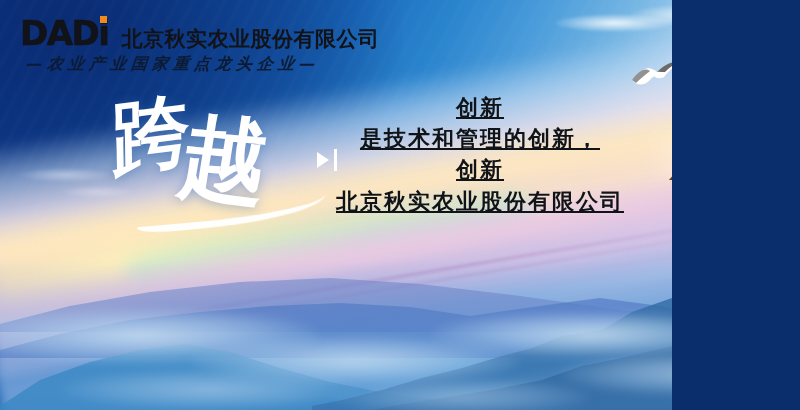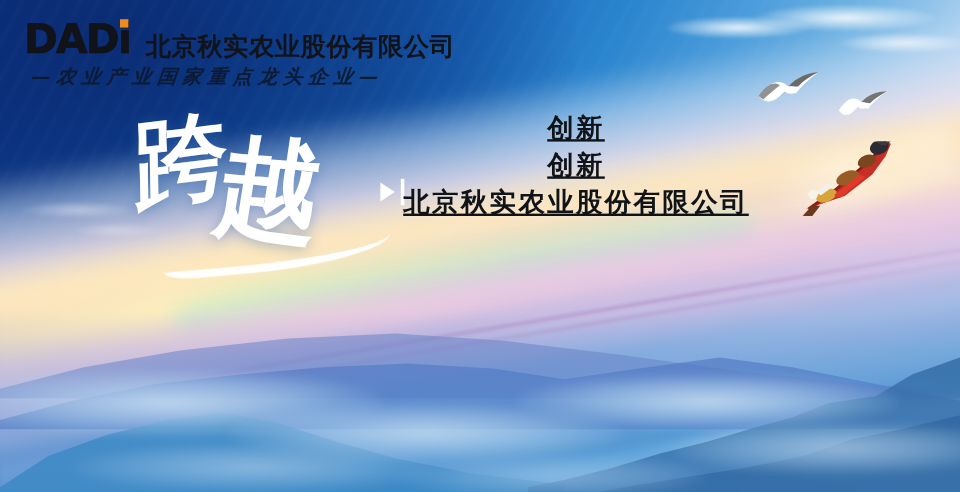--- a/index.html
+++ b/index.html
@@ -1,18 +1,18 @@
 <!DOCTYPE html>
 <html><head>
 <meta charset="utf-8">
 <style>
   html,body{margin:0;padding:0;background:#0a2d6b;}
   *{box-sizing:border-box;}
   .banner{
-    position:relative;width:800px;height:410px;overflow:hidden;
+    position:relative;width:672px;height:410px;overflow:hidden;
     font-family:"Liberation Sans","DejaVu Sans",sans-serif;
     background:#15803d;
   }
 
   
   .sky{
     position:absolute;inset:0;
     background:
       linear-gradient(118deg,
         #0a3787 0%,
@@ -316,17 +316,18 @@
     <div class="calli-sweep"></div>
   </div>
 
   <div class="play-divider">
     <div class="play-tri"></div>
     <div class="play-bar"></div>
   </div>
 
   <div class="slogan">
     <div>创新</div>
+    <div>是技术和管理的创新，</div>
     <div>创新</div>
     <div>北京秋实农业股份有限公司</div>
   </div>
 
 </div>
 
 </body></html>

